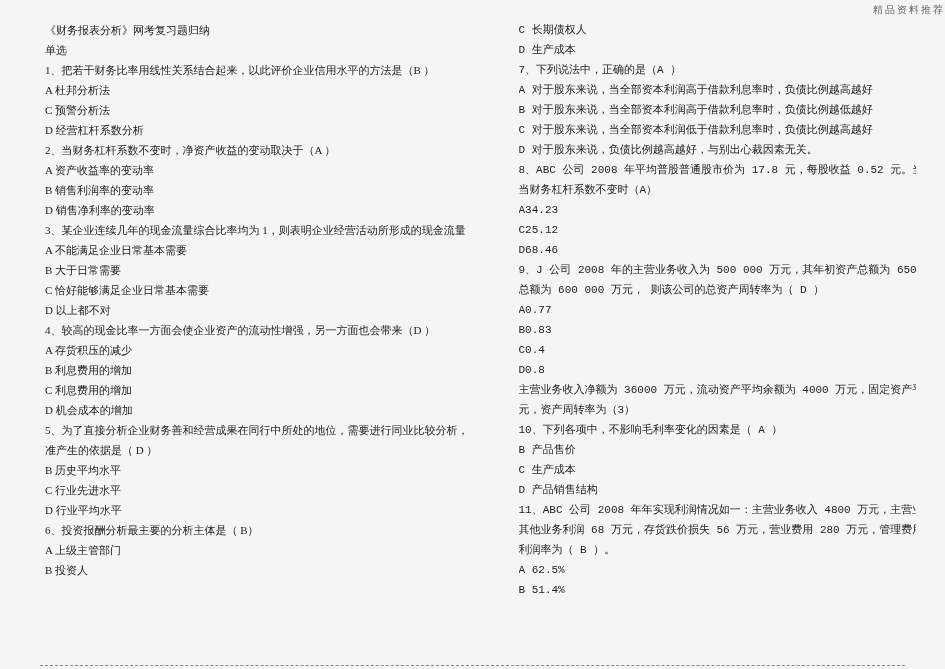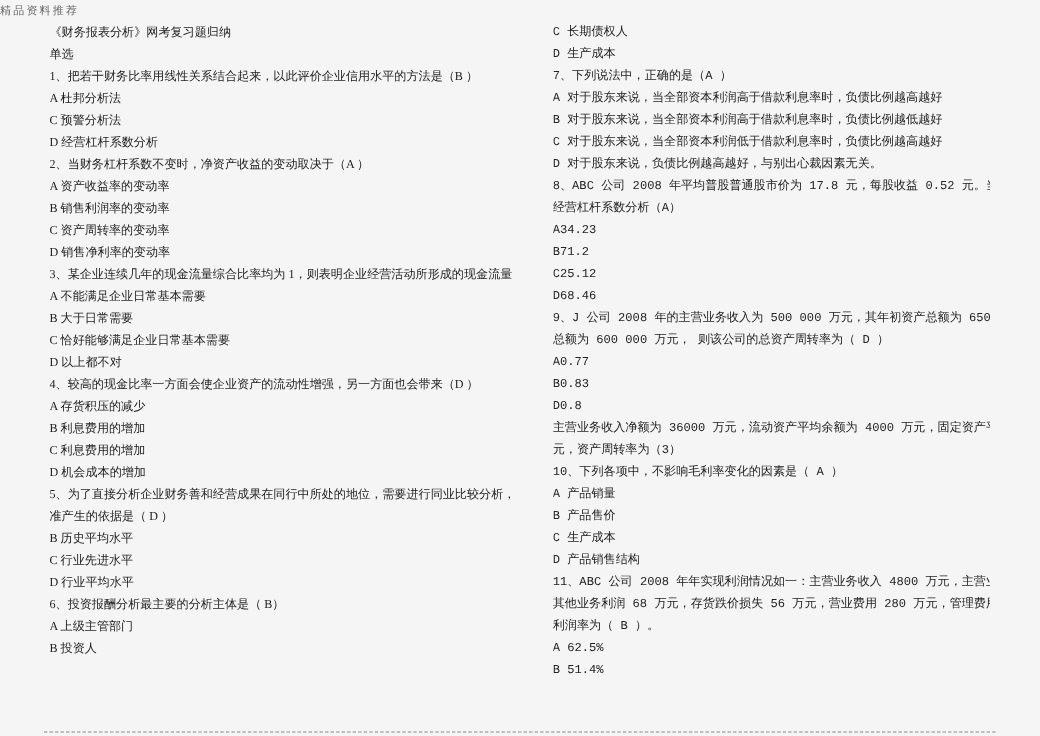--- a/index.html
+++ b/index.html
@@ -7,30 +7,30 @@
       width: 945px;
       height: 669px;
       background: #f5f5f5;
       font-family: "SimSun", "宋体", serif;
       font-size: 11px;
       color: #333;
       overflow: hidden;
       position: relative;
     }
     .header-line {
-      text-align: left;
+      text-align: right;
       font-size: 10px;
       color: #666;
       padding: 3px 0;
       letter-spacing: 2px;
     }
     .page {
       display: flex;
       padding: 0 40px 10px 40px;
-      gap: 0;
+      gap: 16px;
     }
     .column {
       flex: 1;
       padding: 0 5px;
     }
     .col-left { width: 50%; }
     .col-right { width: 50%; padding-left: 30px; font-family: Liberation Mono, monospace; }
     .line {
       line-height: 20px;
       white-space: nowrap;
@@ -56,21 +56,20 @@
   <div class="column col-left" id="left-col">
       <div class="line">《财务报表分析》网考复习题归纳</div>
       <div class="line">单选</div>
       <div class="line">1、把若干财务比率用线性关系结合起来，以此评价企业信用水平的方法是（B    ）</div>
       <div class="line">A 杜邦分析法</div>
       <div class="line">C 预警分析法</div>
       <div class="line">D 经营杠杆系数分析</div>
       <div class="line">2、当财务杠杆系数不变时，净资产收益的变动取决于（A    ）</div>
       <div class="line">A 资产收益率的变动率</div>
       <div class="line">B 销售利润率的变动率</div>
-      <div class="line">C 资产周转率的变动率</div>
       <div class="line">D 销售净利率的变动率</div>
       <div class="line">3、某企业连续几年的现金流量综合比率均为 1，则表明企业经营活动所形成的现金流量（C    ）</div>
       <div class="line">A 不能满足企业日常基本需要</div>
       <div class="line">B 大于日常需要</div>
       <div class="line">C 恰好能够满足企业日常基本需要</div>
       <div class="line">D 以上都不对</div>
       <div class="line">4、较高的现金比率一方面会使企业资产的流动性增强，另一方面也会带来（D    ）</div>
       <div class="line">A 存货积压的减少</div>
       <div class="line">B 利息费用的增加</div>
       <div class="line">C 利息费用的增加</div>
@@ -86,34 +85,33 @@
     </div>
   <div class="column col-right" id="right-col">
       <div class="line">C 长期债权人</div>
       <div class="line">D 生产成本</div>
       <div class="line">7、下列说法中，正确的是（A    ）</div>
       <div class="line">A 对于股东来说，当全部资本利润高于借款利息率时，负债比例越高越好</div>
       <div class="line">B 对于股东来说，当全部资本利润高于借款利息率时，负债比例越低越好</div>
       <div class="line">C 对于股东来说，当全部资本利润低于借款利息率时，负债比例越高越好</div>
       <div class="line">D 对于股东来说，负债比例越高越好，与别出心裁因素无关。</div>
       <div class="line">8、ABC 公司 2008 年平均普股普通股市价为 17.8 元，每股收益 0.52 元。当年宣布的每股为 0.25 元，</div>
-      <div class="line">经营杠杆系数分析（A）</div>
+      <div class="line">当财务杠杆系数不变时（A）</div>
       <div class="line">A34.23</div>
-      <div class="line">B71.2</div>
       <div class="line">C25.12</div>
       <div class="line">D68.46</div>
       <div class="line">9、J 公司 2008 年的主营业务收入为 500 000 万元，其年初资产总额为 650 000 万元，年末资产</div>
       <div class="line">总额为 600 000 万元，    则该公司的总资产周转率为（ D ）</div>
       <div class="line">A0.77</div>
       <div class="line">B0.83</div>
+      <div class="line">C0.4</div>
       <div class="line">D0.8</div>
       <div class="line">主营业务收入净额为 36000 万元，流动资产平均余额为 4000 万元，固定资产平均余额为 8000 万</div>
       <div class="line">元，资产周转率为（3）</div>
       <div class="line">10、下列各项中，不影响毛利率变化的因素是（ A ）</div>
-      <div class="line">A 产品销量</div>
       <div class="line">B 产品售价</div>
       <div class="line">C 生产成本</div>
       <div class="line">D 产品销售结构</div>
       <div class="line">11、ABC 公司 2008 年年实现利润情况如一：主营业务收入 4800 万元，主营业务利润 3000 万元，</div>
       <div class="line">其他业务利润 68 万元，存货跌价损失 56 万元，营业费用 280 万元，管理费用 320 万元，则营业</div>
       <div class="line">利润率为（ B ）。</div>
       <div class="line">A    62.5%</div>
       <div class="line">B    51.4%</div>
     </div>
 </div>

